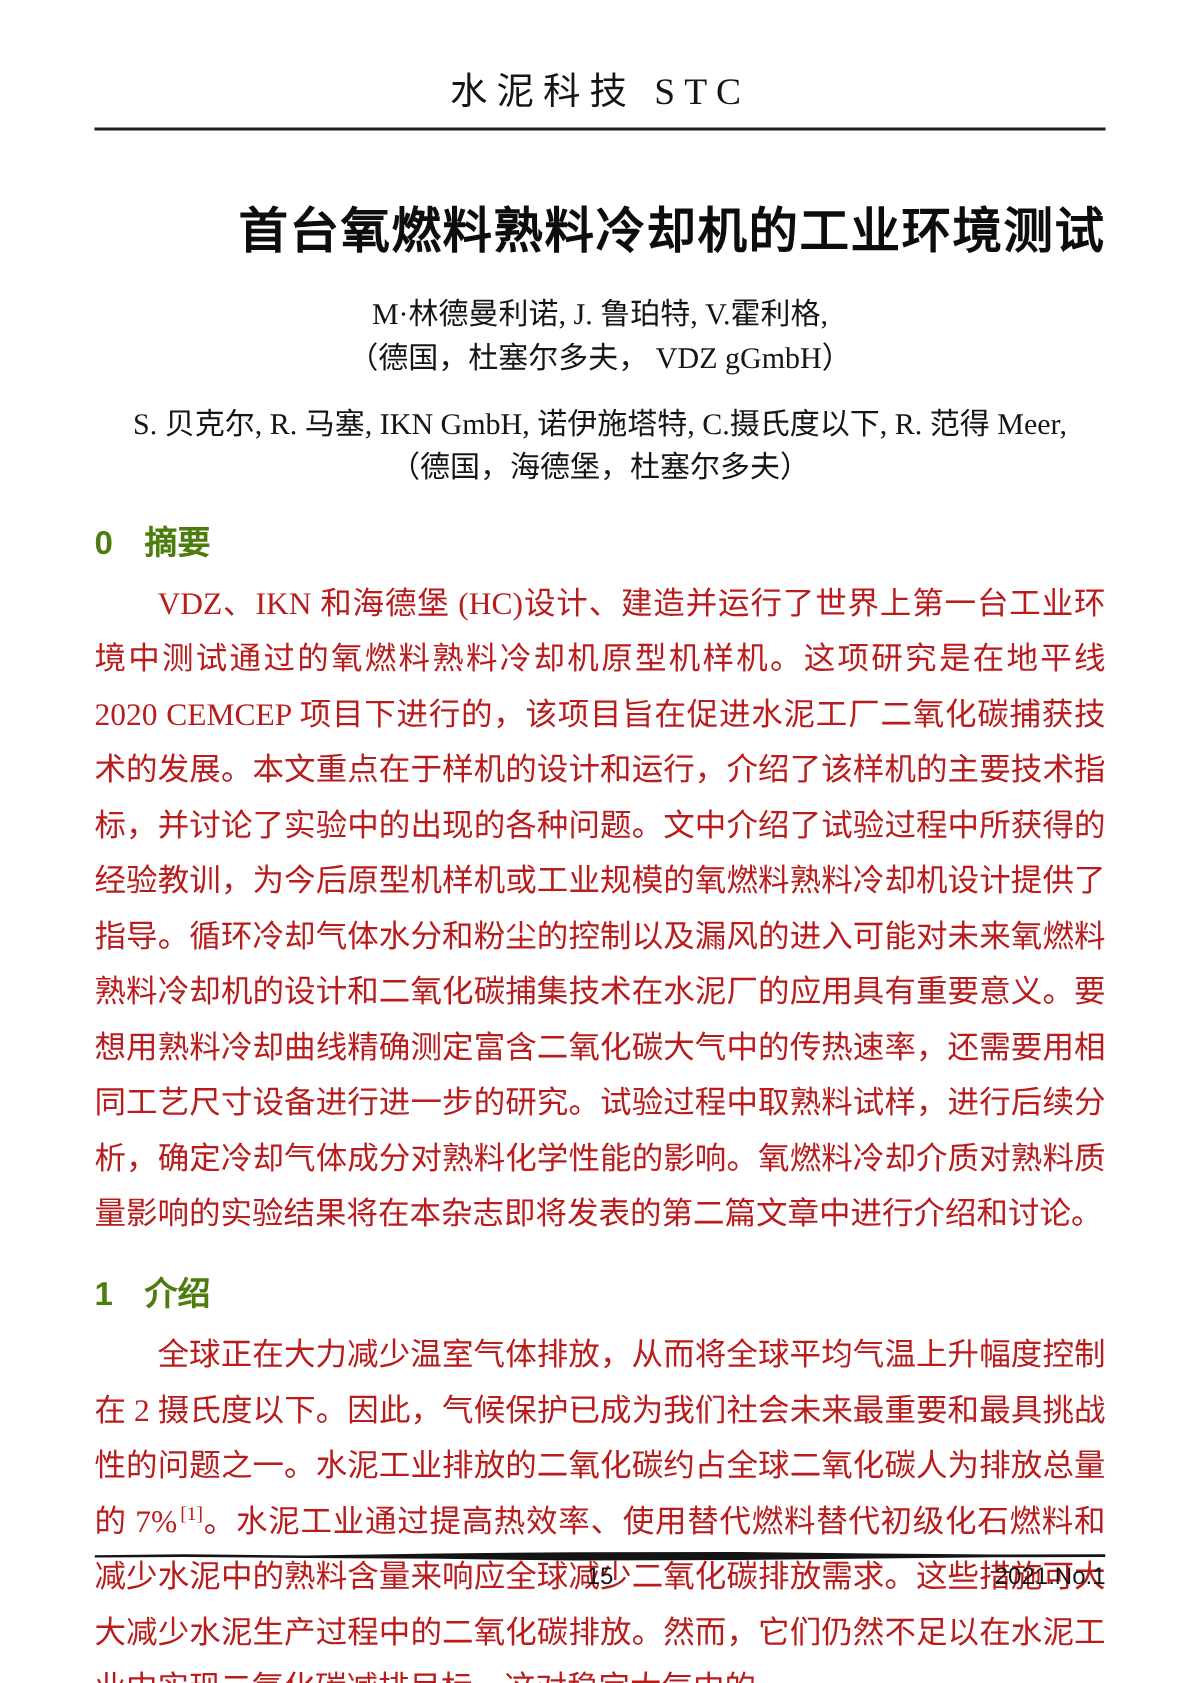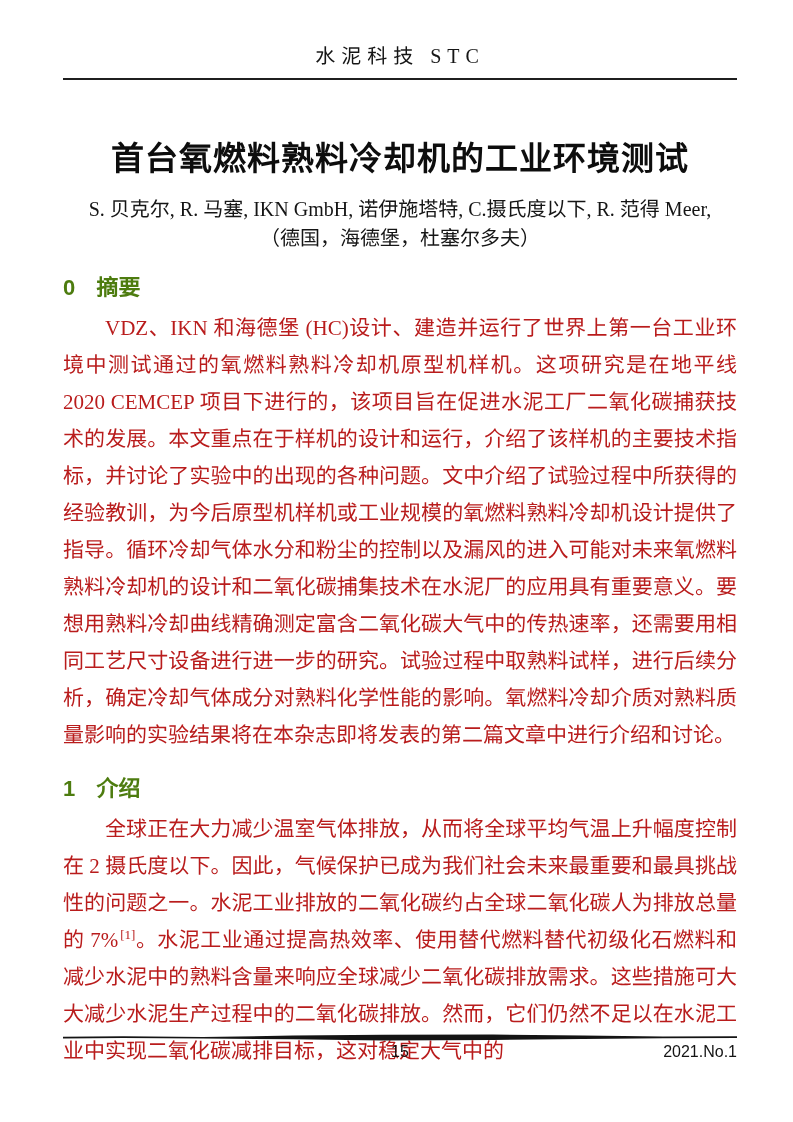--- a/index.html
+++ b/index.html
@@ -17,34 +17,34 @@
     font-family: "Liberation Serif", serif;
   }
   .content {
     margin-left: 63px;
     width: 674px;
   }
   
   .journal-header {
     padding-top: 40px;
     text-align: center;
-    font-size: 20px;
+    font-size: 25px;
     letter-spacing: 6px;
     font-family: "Liberation Serif", serif;
     color: #151515;
   }
   .header-rule {
     margin-top: 9px;
     height: 2px;
     background: #1f1f1f;
   }
   
   .article-title {
-    margin-top: 52px;
-    text-align: center;
+    margin-top: 40px;
+    text-align: right;
     font-family: "Liberation Sans", sans-serif;
     font-weight: bold;
     font-size: 33px;
     letter-spacing: 1px;
     color: #0d0d0d;
   }
   
   .author-group {
     text-align: center;
     font-size: 20px;
@@ -111,20 +111,24 @@
 
 <div class="page">
   <div class="content">
 
     <div class="journal-header">水泥科技 STC</div>
 
     <div class="header-rule"></div>
 
     <h1 class="article-title" style="margin-bottom:0;">首台氧燃料熟料冷却机的工业环境测试</h1>
 
+    <div class="author-group first">
+      <div>M·林德曼利诺, J. 鲁珀特, V.霍利格,</div>
+      <div>（德国，杜塞尔多夫， VDZ gGmbH）</div>
+    </div>
 
     <div class="author-group second">
       <div>S. 贝克尔, R. 马塞, IKN GmbH, 诺伊施塔特, C.摄氏度以下, R. 范得 Meer,</div>
       <div>（德国，海德堡，杜塞尔多夫）</div>
     </div>
 
     <div class="section-heading">
       <span class="sec-no">0</span>
       <span class="sec-label">摘要</span>
     </div>

